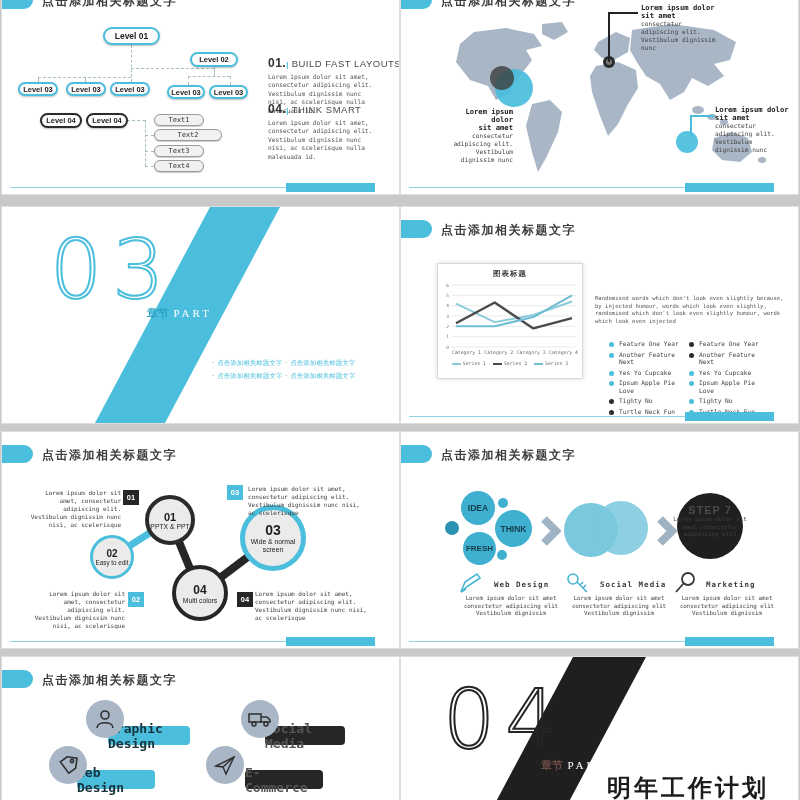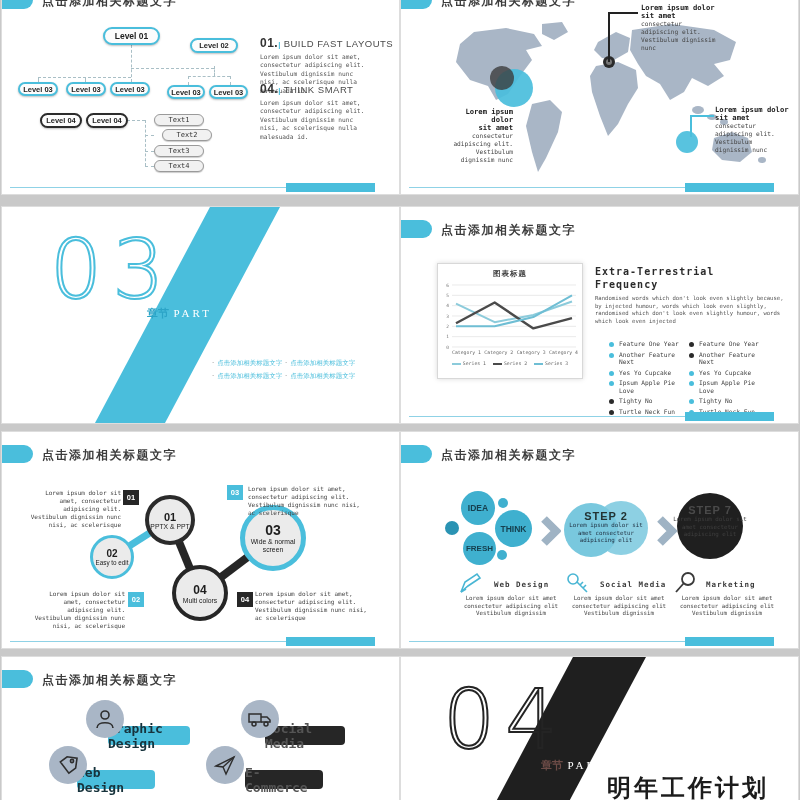--- a/index.html
+++ b/index.html
@@ -27,21 +27,21 @@
   .deco-bar{position:absolute;right:24px;bottom:2px;width:89px;height:9px;background:var(--blue);}
 
   
   .pill{position:absolute;border:2px solid var(--blue);border-radius:10px;background:#fcfcfc;box-shadow:0 1px 2px rgba(0,0,0,.25);
         font-size:7.5px;font-weight:bold;color:#1e1e1e;display:flex;align-items:center;justify-content:center;white-space:nowrap;}
   .pill.dark{border-color:#2b2b2b;}
   .tbox{position:absolute;border:1px solid #9a9a9a;border-radius:8px;background:#f1f1f1;box-shadow:0 1px 1px rgba(0,0,0,.2);
         font-size:7px;color:#333;display:flex;align-items:center;justify-content:center;font-family:"DejaVu Sans Mono",monospace;}
   .dash-h{position:absolute;border-top:1px dashed #a9bfc6;height:0;}
   .dash-v{position:absolute;border-left:1px dashed #a9bfc6;width:0;}
-  .osec{position:absolute;left:258px;width:110px;}
+  .osec{position:absolute;left:266px;width:110px;margin-top:20px;}
   .osec-h{font-size:8px;color:#3f3f3f;letter-spacing:.5px;white-space:nowrap;}
   .osec-h .num{font-size:12px;font-weight:bold;color:#333;}
   .osec-h .bar{color:#4abedc;font-weight:bold;}
   .osec-h .ttl{font-size:9.5px;color:#4a4a4a;}
   .osec-p{margin-top:3px;font-family:"DejaVu Sans Mono",monospace;font-size:6.2px;line-height:8.4px;color:var(--lorem);}
 
   
   .map-svg{position:absolute;left:45px;top:42px;}
   .co-line{position:absolute;background:#222;}
   .co-line.blue{background:var(--blue);}
@@ -125,31 +125,31 @@
     <div class="dash-h" style="left:36px;top:99px;width:93px;"></div>
     <div class="dash-v" style="left:36px;top:99px;height:5px;"></div>
     <div class="dash-v" style="left:83px;top:99px;height:5px;"></div>
     <div class="dash-h" style="left:125px;top:142px;width:18px;"></div>
     <div class="dash-v" style="left:143px;top:142px;height:46px;"></div>
     <div class="dash-h" style="left:143px;top:157px;width:9px;"></div>
     <div class="dash-h" style="left:143px;top:173px;width:9px;"></div>
     <div class="dash-h" style="left:143px;top:188px;width:9px;"></div>
 
     <div class="pill" style="left:101px;top:49px;width:57px;height:18px;font-size:8.5px;">Level 01</div>
-    <div class="pill" style="left:188px;top:60px;width:48px;height:15px;text-align:right;">Level 02</div>
+    <div class="pill" style="left:188px;top:74px;width:48px;height:15px;text-align:right;">Level 02</div>
     <div class="pill" style="left:16px;top:104px;width:40px;height:14px;">Level 03</div>
     <div class="pill" style="left:64px;top:104px;width:40px;height:14px;">Level 03</div>
     <div class="pill" style="left:108px;top:104px;width:40px;height:14px;">Level 03</div>
     <div class="pill" style="left:165px;top:107px;width:38px;height:14px;">Level 03</div>
     <div class="pill" style="left:207px;top:107px;width:39px;height:14px;">Level 03</div>
     <div class="pill dark" style="left:38px;top:135px;width:42px;height:15px;">Level 04</div>
     <div class="pill dark" style="left:84px;top:135px;width:42px;height:15px;">Level 04</div>
 
     <div class="tbox" style="left:152px;top:136px;width:50px;height:12px;">Text1</div>
-    <div class="tbox" style="left:152px;top:151px;width:50px;height:12px;margin-left:8px;">Text2</div>
+    <div class="tbox" style="left:152px;top:151px;width:68px;height:12px;">Text2</div>
     <div class="tbox" style="left:152px;top:167px;width:50px;height:12px;">Text3</div>
     <div class="tbox" style="left:152px;top:182px;width:50px;height:12px;">Text4</div>
 
     <div class="osec" style="top:58px;">
       <div class="osec-h"><span class="num">01.</span><span class="bar">|</span> <span class="ttl">BUILD FAST LAYOUTS</span></div>
       <div class="osec-p">Lorem ipsum dolor sit amet, consectetur adipiscing elit. Vestibulum dignissim nunc nisi, ac scelerisque nulla malesuada id.</div>
     </div>
     <div class="osec" style="top:104px;">
       <div class="osec-h"><span class="num">04.</span><span class="bar">|</span> <span class="ttl">THINK SMART</span></div>
       <div class="osec-p">Lorem ipsum dolor sit amet, consectetur adipiscing elit. Vestibulum dignissim nunc nisi, ac scelerisque nulla malesuada id.</div>
@@ -265,24 +265,20 @@
             <span class="legend-swatch" style="background: rgb(74, 74, 74);"></span>
             <span>Series 2</span>
           </span>
           <span class="legend-item">
             <span class="legend-swatch" style="background: rgb(111, 190, 212);"></span>
             <span>Series 3</span>
           </span>
         </div>
     </div>
 
-    <div class="et-h">
-      <span>Extra-Terrestrial</span><br>
-      <span>Frequency</span>
-    </div>
     <div class="et-p">Randomised words which don't look even slightly because, by injected humour, words which look even slightly, randomised which don't look even slightly humour, words which look even injected</div>
 
     <div class="feat-col" id="feat-left" style="left:208px;">
         <div class="feat">
           <span class="feat-dot" style="background: rgb(74, 190, 220);"></span>
           <span class="feat-label">Feature One Year</span>
         </div>
         <div class="feat">
           <span class="feat-dot" style="background: rgb(74, 190, 220);"></span>
           <span class="feat-label">Another Feature Next</span>
@@ -391,24 +387,20 @@
 
     <svg width="20" height="30" style="position:absolute;left:140px;top:84px;">
       <path d="M3,3 L15,15 L3,27" stroke="#9fb3c4" stroke-width="8" fill="none"></path>
     </svg>
     <svg width="20" height="30" style="position:absolute;left:256px;top:84px;">
       <path d="M3,3 L15,15 L3,27" stroke="#9fb3c4" stroke-width="8" fill="none"></path>
     </svg>
 
     <div class="step-circle" style="left:163px;top:71px;width:54px;height:54px;background:#79c8de;"></div>
     <div class="step-circle" style="left:193px;top:69px;width:54px;height:54px;background:#79c8de;opacity:.85;"></div>
-    <div class="step-txt" style="left:160px;top:78px;width:90px;">
-      <div class="step-title">STEP 2</div>
-      <div class="step-body">Lorem ipsum dolor sit amet consectetur adipiscing elit</div>
-    </div>
 
     <div class="step-circle" style="left:276px;top:61px;width:66px;height:66px;background:#1f1f1f;"></div>
     <div class="step-txt" style="left:272px;top:72px;width:74px;">
       <div class="step-title" style="color:#4a4a4a;">STEP 7</div>
       <div class="step-body" style="color:#3f3f3f;">Lorem ipsum dolor sit amet consectetur adipiscing elit</div>
     </div>
 
     <svg class="p-icon" style="left:56px;top:138px;" width="26" height="26">
       <g stroke="#49b6d4" stroke-width="1.6" fill="none">
         <path d="M4,22 L8,12 L20,4 L23,8 L11,16 Z"></path>

